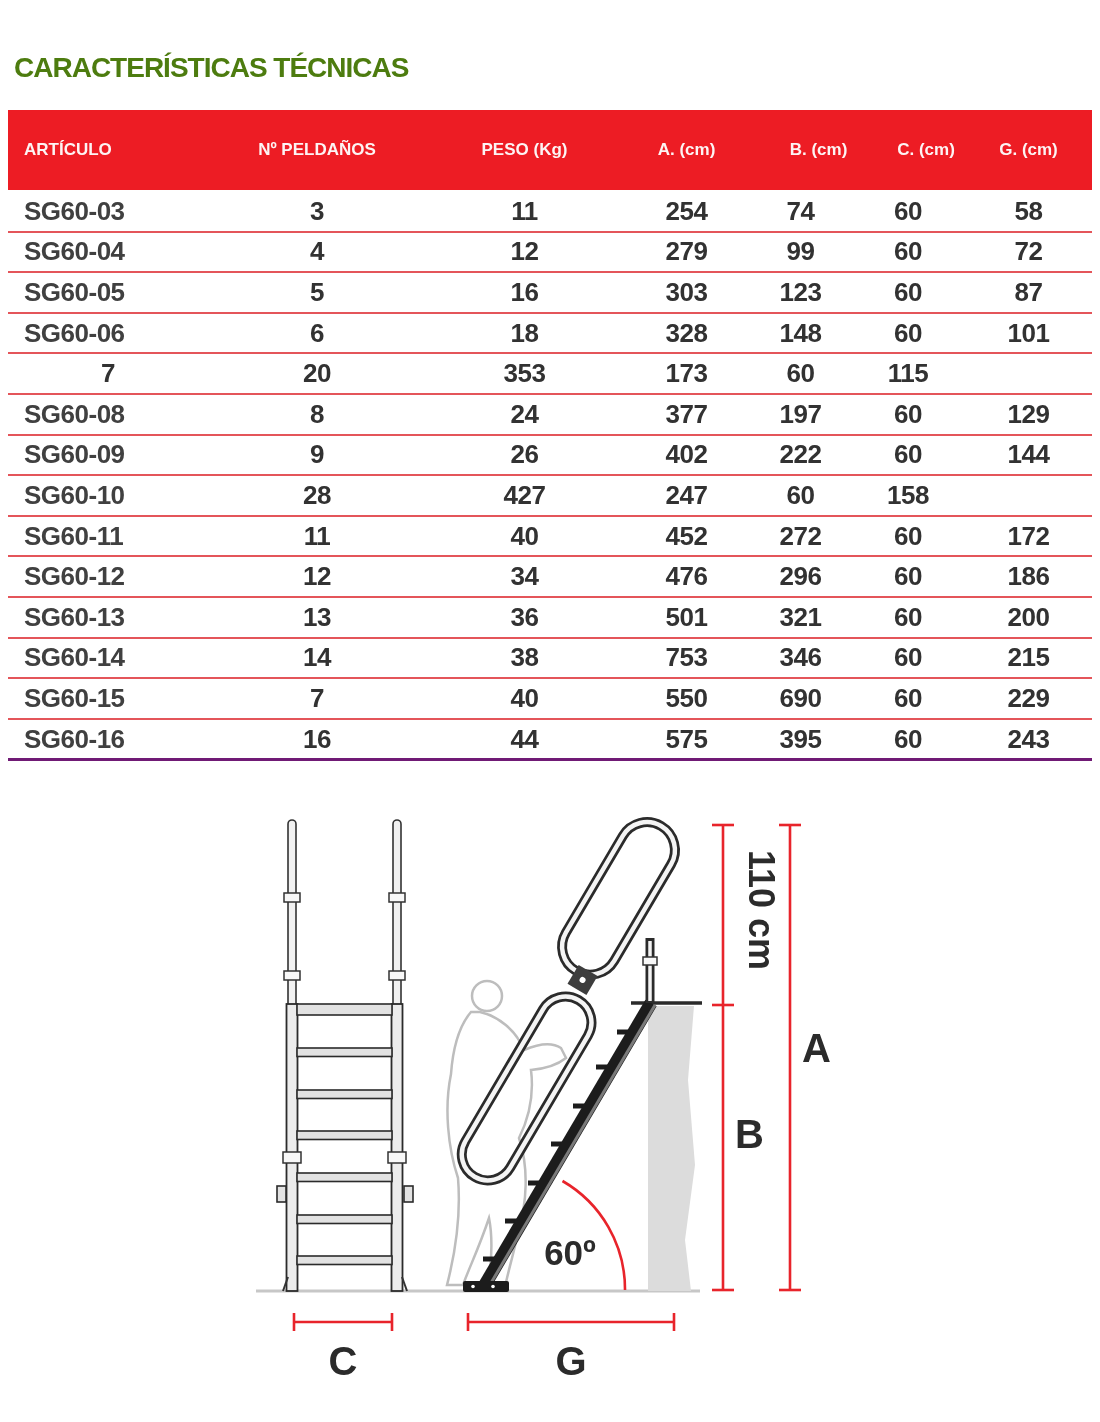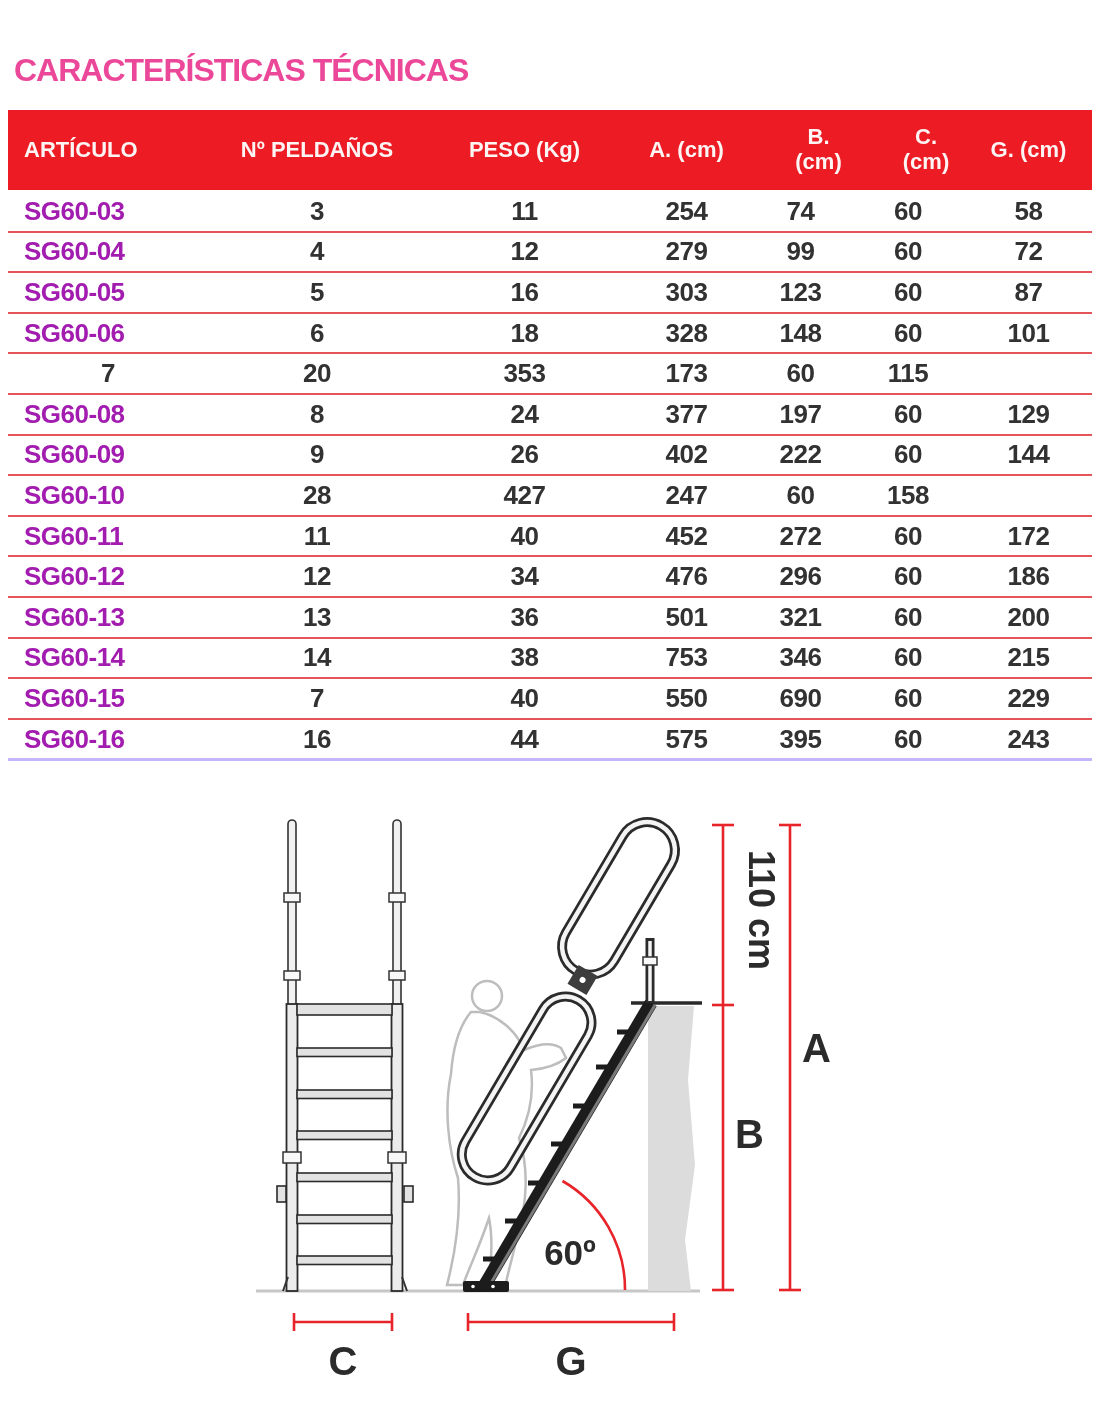--- a/index.html
+++ b/index.html
@@ -2,46 +2,46 @@
 <html><head>
 <meta charset="utf-8">
 <style>
   html,body{margin:0;padding:0;background:#ffffff;}
   body{
     width:1100px;height:1422px;position:relative;overflow:hidden;
     font-family:"Liberation Sans",sans-serif;
   }
   .page-title{
     position:absolute;top:52px;left:14px;
-    font-size:32px;font-weight:bold;color:#ec4899;letter-spacing:-1px;
+    font-size:28px;font-weight:bold;color:#4d7c0f;letter-spacing:-1px;
     white-space:nowrap;
   }
   .spec-table{position:absolute;top:110px;left:8px;width:1084px;}
   .thead{
     display:grid;
     grid-template-columns:200px 218px 197px 127px 101px 114px 127px;
     height:80px;background:#ED1C24;color:#fdf4f4;
-    font-weight:bold;font-size:22px;align-items:center;
+    font-weight:bold;font-size:17px;align-items:center;
   }
   .th{text-align:center;line-height:1.12;}
   .th .narrow{display:inline-block;width:58px;margin-left:36px;}
   .th-art{text-align:left;padding-left:16px;}
   .tbody{margin-top:2px;}
   .tr{
     display:grid;
     grid-template-columns:200px 218px 197px 127px 101px 114px 127px;
     height:38.6px;align-items:center;
     border-bottom:2px solid #E4555A;
     font-size:26px;font-weight:bold;color:#323232;
     text-align:center;letter-spacing:-0.5px;
   }
-  .tr:last-child{border-bottom:3px solid #c4b5fd;}
+  .tr:last-child{border-bottom:3px solid #701a75;}
   .td-art{
     display:flex;align-items:center;gap:24px;
-    text-align:left;padding-left:16px;color:#a21caf;
+    text-align:left;padding-left:16px;color:#404040;
   }
   .cam{display:inline-flex;line-height:0;cursor:pointer;}
   .cam svg{width:43px;height:35px;}
   .diagram{position:absolute;top:0;left:0;width:1100px;height:1422px;}
   .tube{fill:#f1f1f1;stroke:#333333;stroke-width:1.6;}
   .tube2{fill:#ececec;stroke:#2b2b2b;stroke-width:1.8;}
   .rung{fill:#e2e2e2;stroke:#2b2b2b;stroke-width:1.6;}
   .collar{fill:#f8f8f8;stroke:#333333;stroke-width:1.5;}
   .loop-outer{fill:none;stroke:#2b2b2b;stroke-width:10;}
   .loop-inner{fill:none;stroke:#f4f4f4;stroke-width:4.5;}

